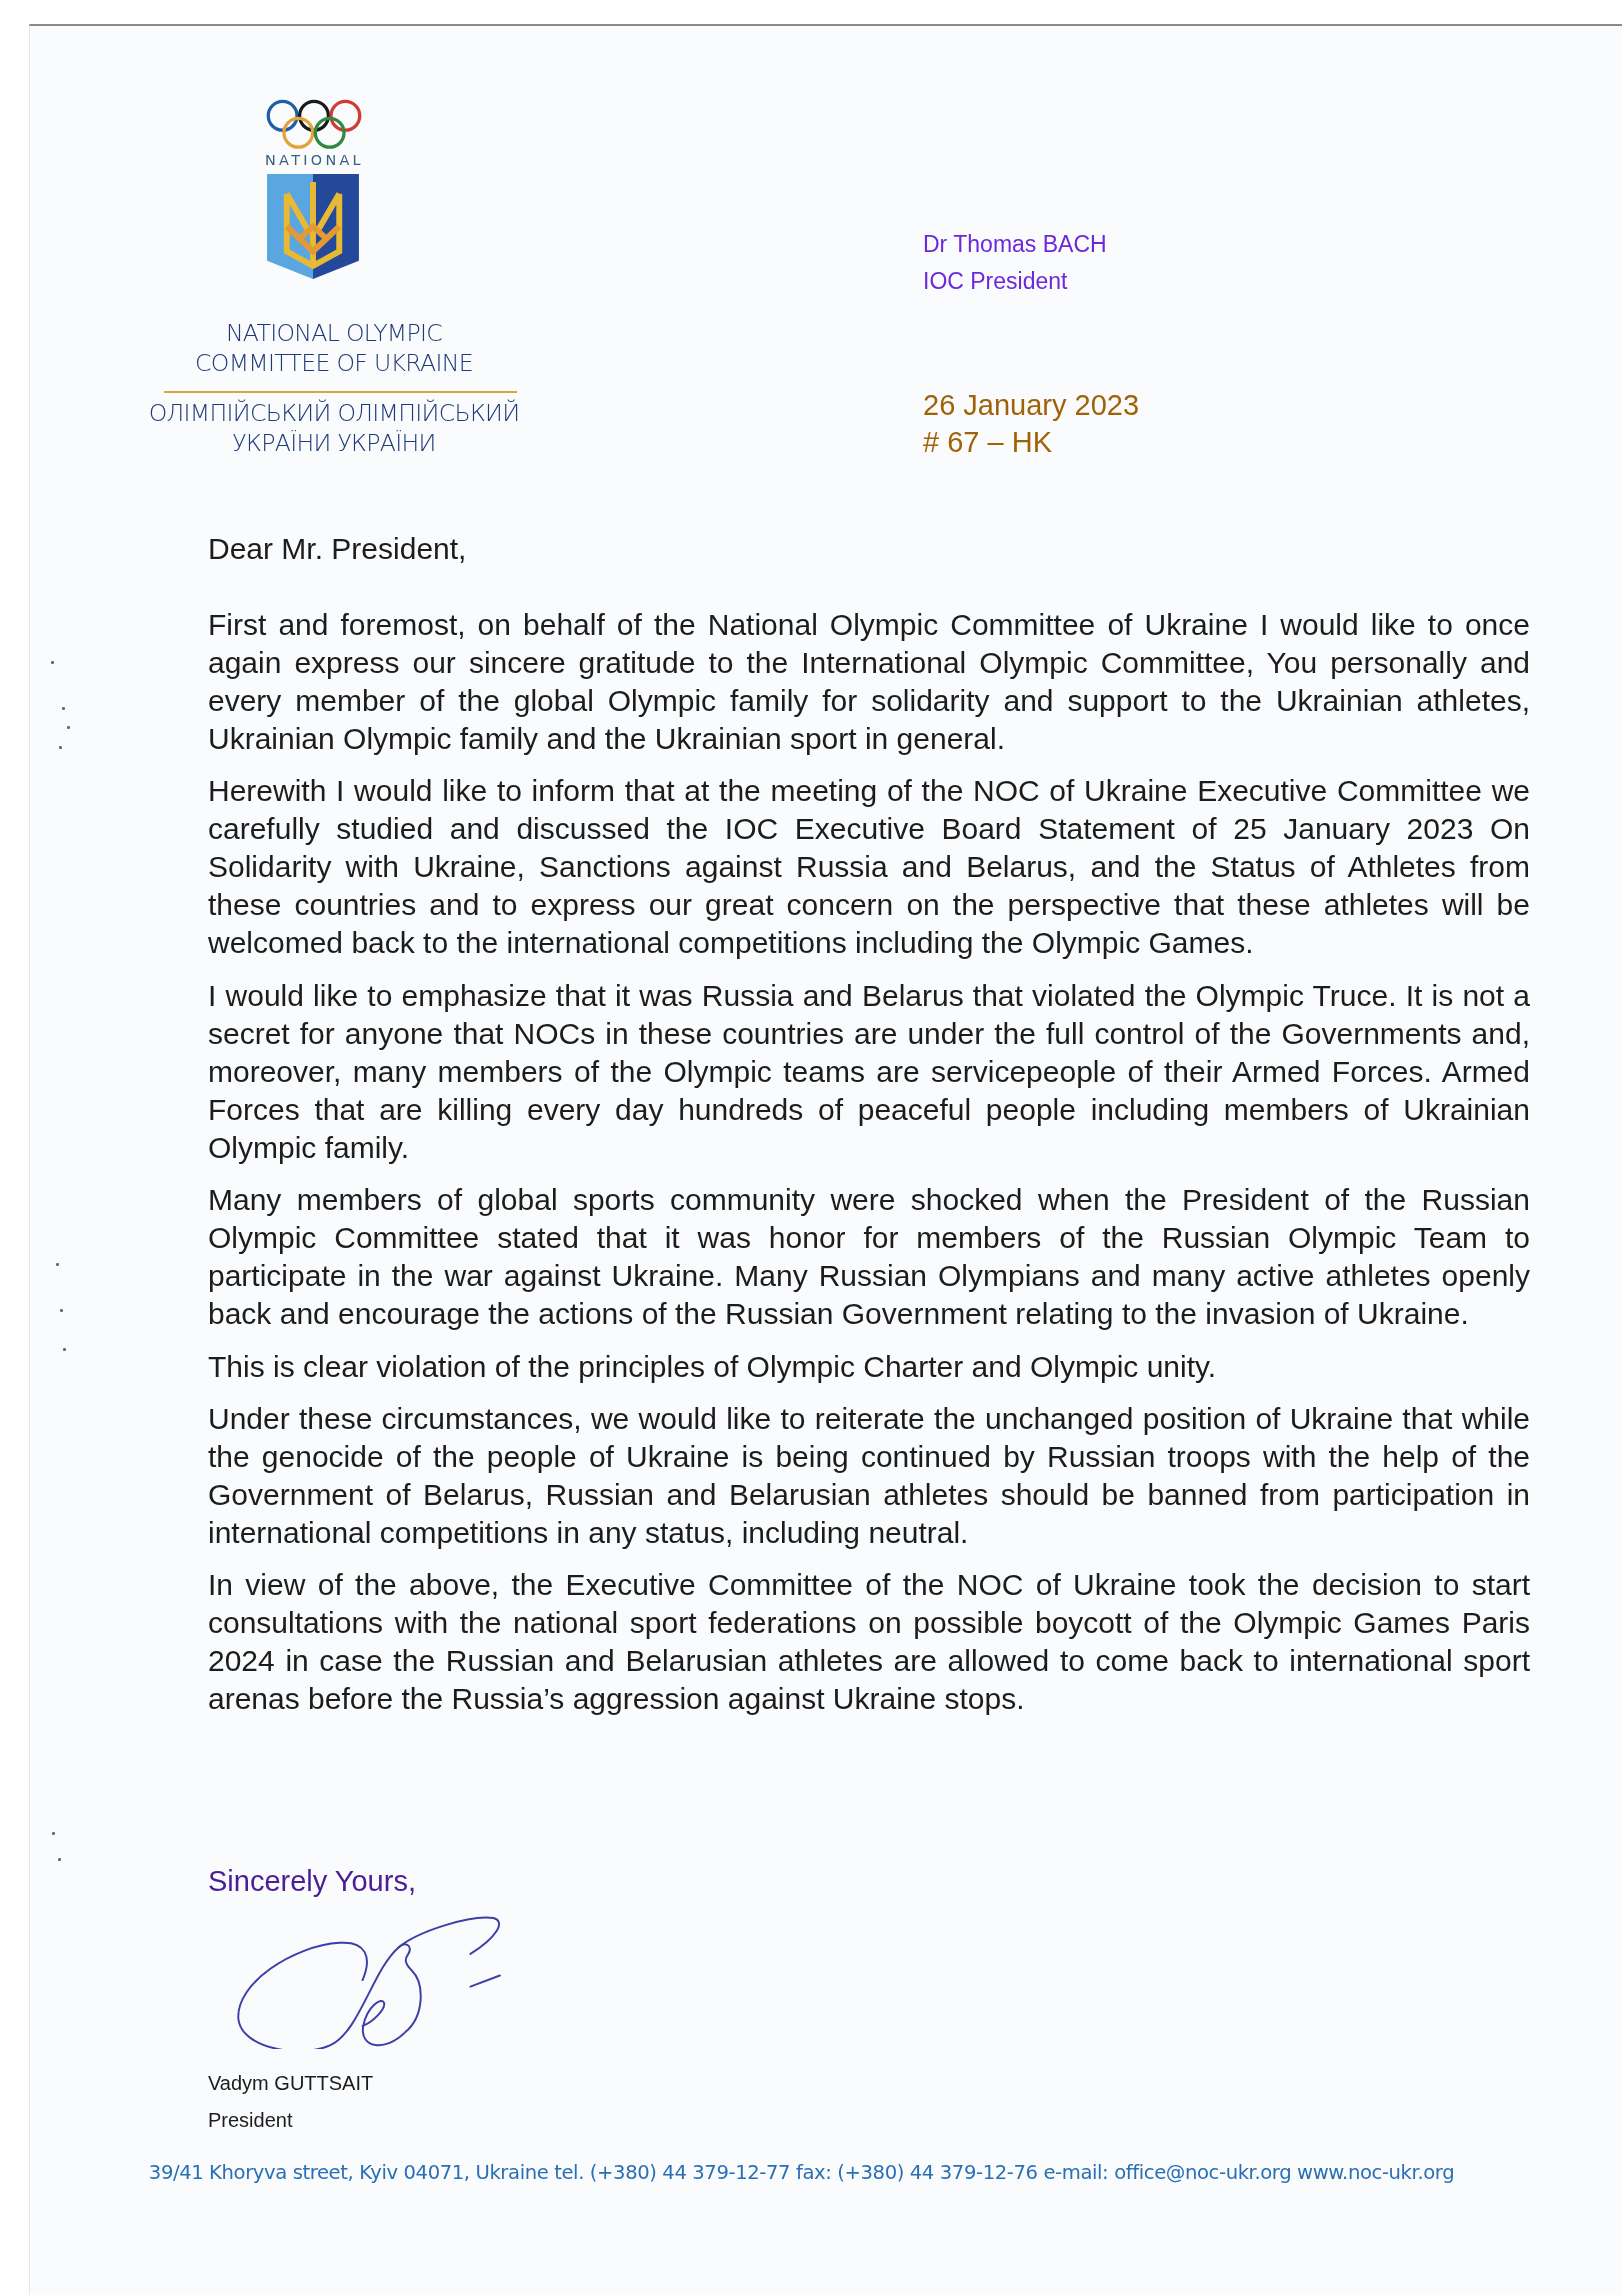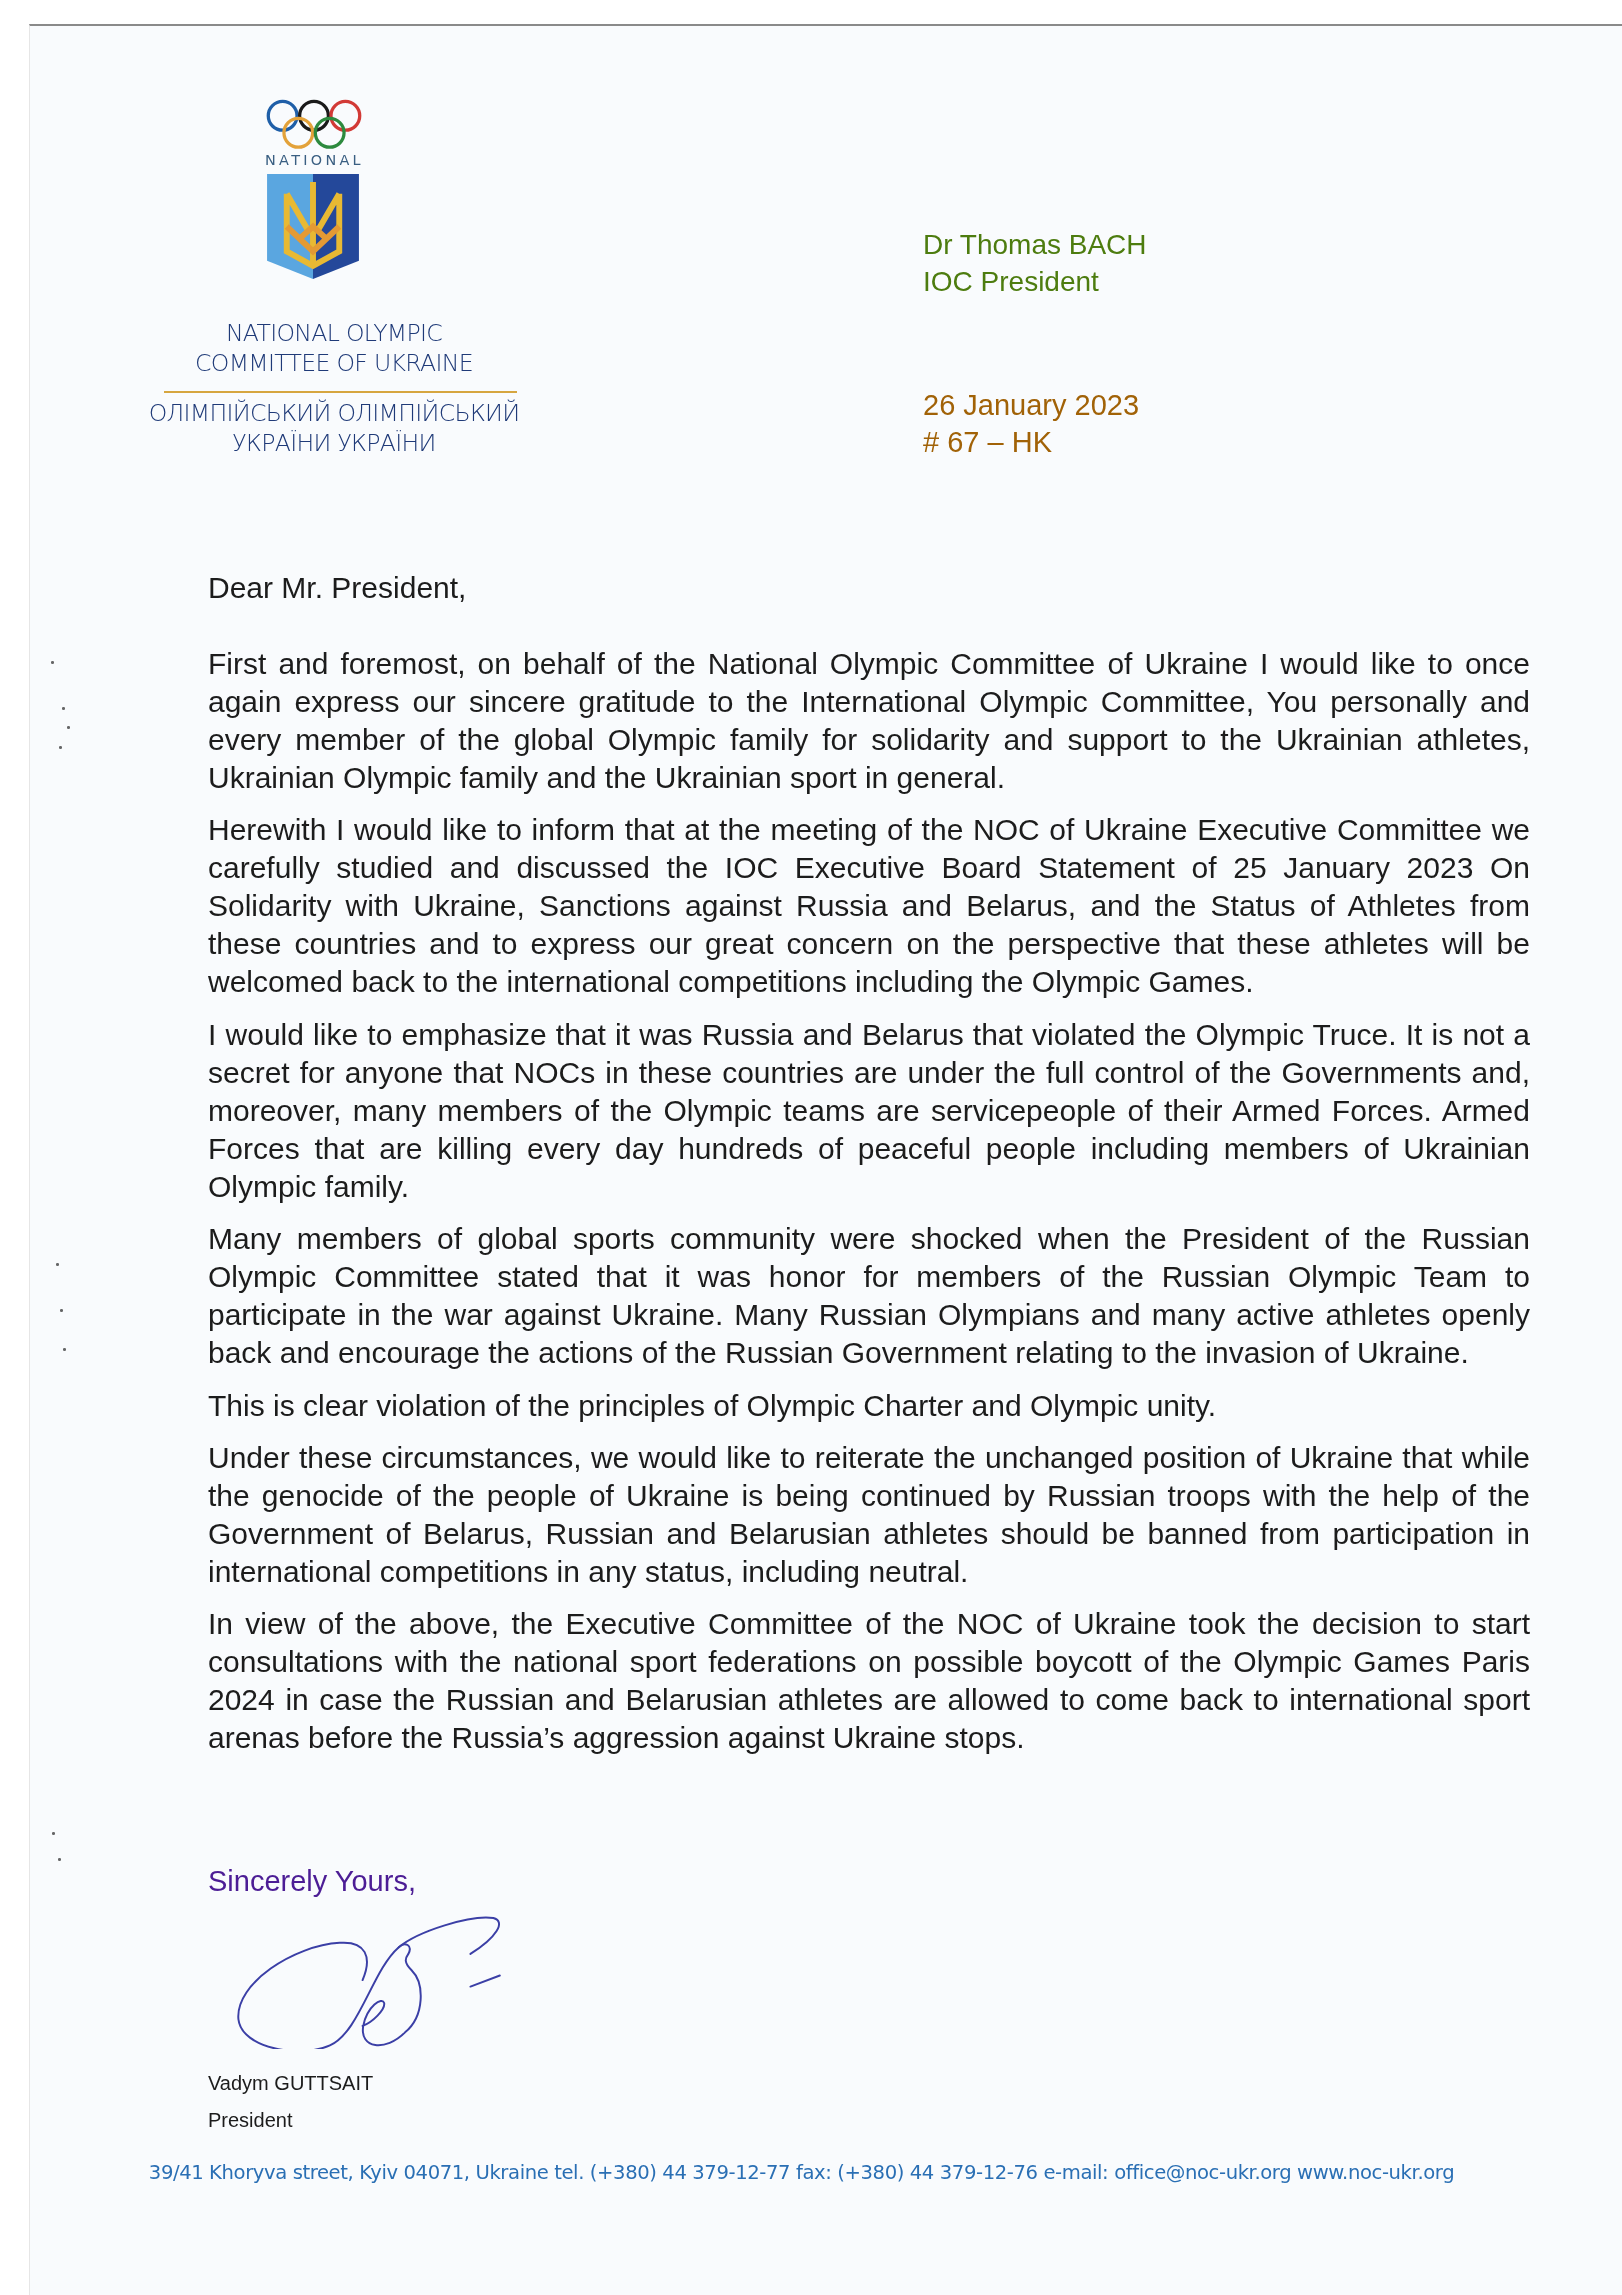--- a/index.html
+++ b/index.html
@@ -25,29 +25,28 @@
   .shield { position: absolute; left: 267px; top: 174px; width: 92px; height: 105px; }
   .org-en, .org-ua {
     position: absolute; left: 118px; width: 432px; text-align: center;
     font-family: "DejaVu Sans", sans-serif; color: #1f3a78; font-weight: 300;
   }
   .org-en { top: 318px; font-size: 23.6px; line-height: 30px; letter-spacing: -0.7px; }
   .org-divider { position: absolute; left: 164px; top: 391px; width: 353px; height: 2px; background: #d6a640; }
   .org-ua { top: 398px; font-size: 23.6px; line-height: 30px; letter-spacing: -0.7px; }
 
   
-  .addressee { position: absolute; left: 923px; top: 226px; font-size: 28px; line-height: 37px; color: #4d7c0f; }
+  .addressee { position: absolute; left: 923px; top: 226px; font-size: 23px; line-height: 37px; color: #6d28d9; }
   .ref { position: absolute; left: 923px; top: 387px; font-size: 29px; line-height: 37px; color: #a16207; }
 
   
   .letter-body {
     position: absolute; left: 208px; top: 530px; width: 1322px;
     font-size: 30px; line-height: 38px; color: #1c1c1c;
     font-stretch: condensed;
-    margin-top: 39px;
   }
   .salutation { margin: 0 0 38px 0; }
   .para { margin: 0 0 14.4px 0; text-align: justify; }
   .closing { position: absolute; left: 208px; top: 1865px; font-size: 29px; color: #4c1d95; }
   .signature { position: absolute; left: 209px; top: 1885px; width: 366px; height: 164px; }
   .signer { position: absolute; left: 208px; top: 2065px; font-size: 20px; line-height: 37px; color: #1c1c1c; }
 
   
   .footer {
     position: absolute; left: 98px; top: 2159px; width: 1407px; text-align: center;

